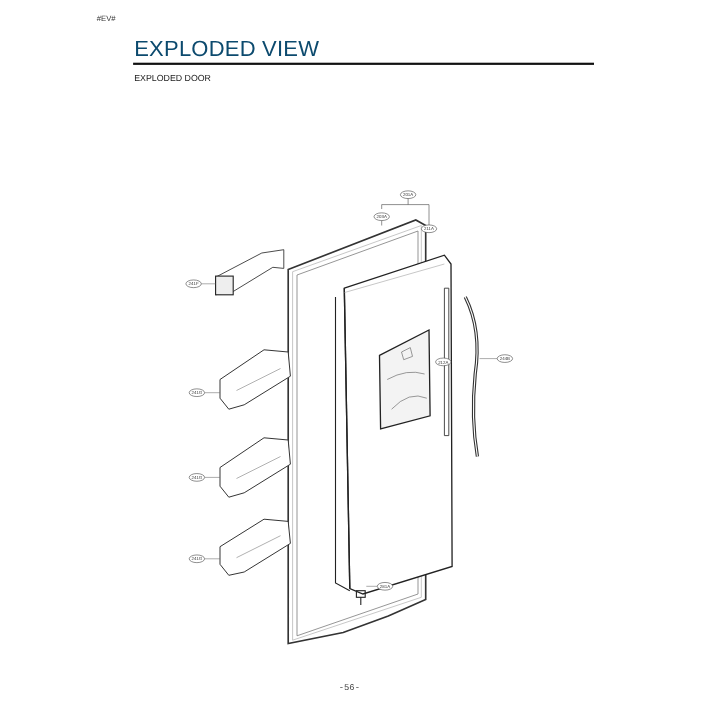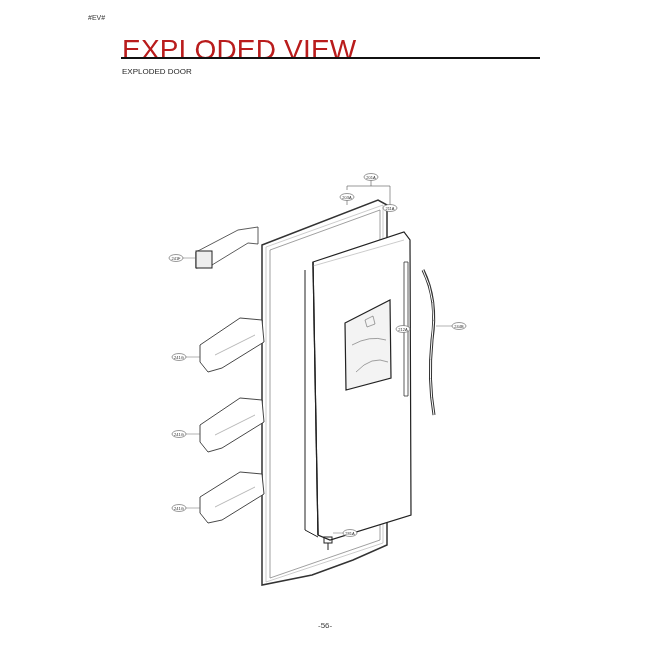--- a/index.html
+++ b/index.html
@@ -1,21 +1,21 @@
 <!DOCTYPE html>
 <html><head>
 <meta charset="utf-8">
 <style>
   html, body { margin:0; padding:0; background:#fff; }
   body { width:650px; height:650px; position:relative; overflow:hidden; font-family:"Liberation Sans", sans-serif; color:#111; }
   .tag { position:absolute; left:88px; top:14px; font-size:7px; color:#333; }
-  .title { position:absolute; left:122px; top:34px; font-size:28px; letter-spacing:0.2px; color:#b91c1c; }
+  .title { position:absolute; left:122px; top:34px; font-size:20px; letter-spacing:0.2px; color:#0c4a6e; }
   .rule { position:absolute; left:121px; top:57px; width:419px; height:2px; background:#111; }
   .subtitle { position:absolute; left:122px; top:67px; font-size:8px; color:#222; }
-  .page { position:absolute; left:318px; top:621px; font-size:8px; color:#444; }
+  .page { position:absolute; left:308px; top:621px; font-size:8px; color:#444;font-family:Liberation Mono, monospace; }
   svg.diagram { position:absolute; left:0; top:0; }
   .lbl { font-family:"Liberation Sans", sans-serif; font-size:4px; fill:#333; }
 </style>
 </head>
 <body>
 
 <div class="tag">#EV#</div>
 <div class="title">EXPLODED VIEW</div>
 <div class="rule"></div>
 <div class="subtitle">EXPLODED DOOR</div>

